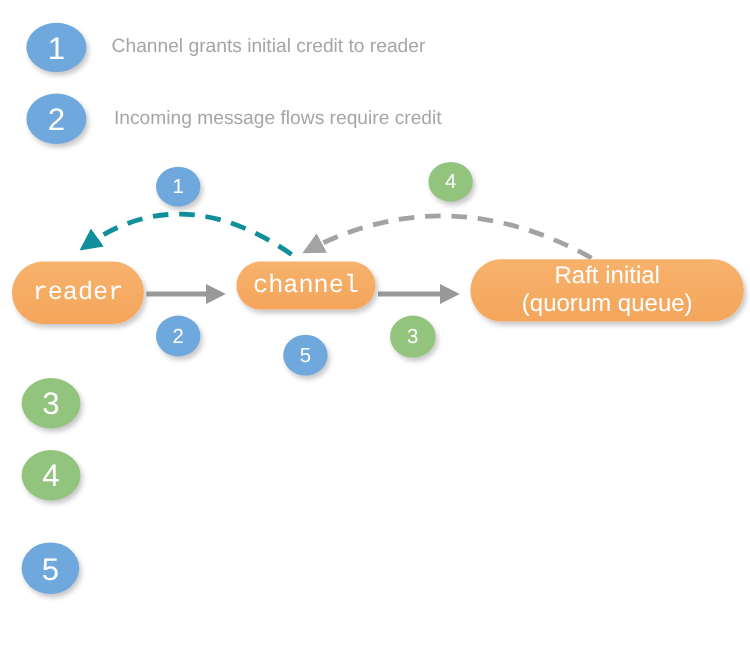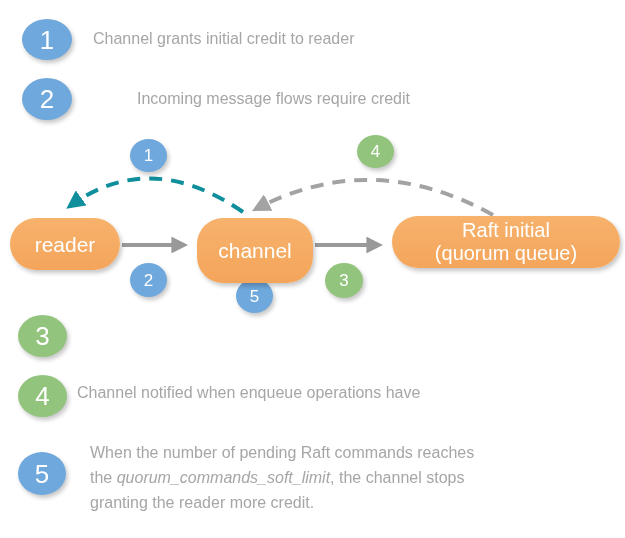--- a/index.html
+++ b/index.html
@@ -19,21 +19,21 @@
   .legend-text{
     position:absolute;color:#A6A6A6;font-size:16px;line-height:22px;white-space:nowrap;
   }
   .legend-text.lh25{line-height:25px;}
   .node{
     position:absolute;background:linear-gradient(#F7B26C,#F4A55B);
     border-radius:26px;color:#fff;text-align:center;
     display:flex;flex-direction:column;align-items:center;justify-content:center;
     box-shadow:2px 3px 4px rgba(0,0,0,0.22);
   }
-  .node .lbl{font-size:21px;line-height:23px;}
+  .node .lbl{font-size:21px;line-height:23px;font-family:Liberation Mono, monospace;}
   .node .lbl2{font-size:20px;line-height:23px;}
   #arrow-layer{position:absolute;left:0;top:0;}
   .it{font-style:italic;}
 </style>
 </head>
 <body>
 
 <div id="canvas">
 
   <svg id="arrow-layer" width="625" height="538" viewBox="0 0 625 538">
@@ -55,62 +55,56 @@
   </svg>
 
   <div class="ellipse blue" style="left:22px;top:19px;width:50px;height:41px;">
     <span class="legend-num">1</span>
   </div>
   <div class="legend-text" style="left:93px;top:28px;">Channel grants initial credit to reader</div>
 
   <div class="ellipse blue" style="left:22px;top:78px;width:50px;height:42px;">
     <span class="legend-num">2</span>
   </div>
-  <div class="legend-text" style="left:95px;top:88px;margin-left:42px;">Incoming message flows require credit</div>
+  <div class="legend-text" style="left:95px;top:88px;">Incoming message flows require credit</div>
 
   <div class="ellipse blue" style="left:130px;top:139px;width:37px;height:33px;">
     <span class="badge-num">1</span>
   </div>
   <div class="ellipse green" style="left:357px;top:135px;width:37px;height:33px;">
     <span class="badge-num">4</span>
   </div>
   <div class="ellipse blue" style="left:130px;top:263px;width:37px;height:34px;">
     <span class="badge-num">2</span>
   </div>
   <div class="ellipse blue" style="left:236px;top:279px;width:37px;height:34px;">
     <span class="badge-num">5</span>
   </div>
   <div class="ellipse green" style="left:325px;top:263px;width:38px;height:35px;">
     <span class="badge-num">3</span>
   </div>
 
   <div class="node" style="left:10px;top:218px;width:110px;height:52px;">
     <span class="lbl">reader</span>
   </div>
-  <div class="node" style="left:197px;top:218px;width:116px;height:65px;">
+  <div class="node" style="left:197px;top:218px;width:116px;height:40px;">
     <span class="lbl">channel</span>
   </div>
   <div class="node" style="left:392px;top:216px;width:228px;height:52px;">
     <span class="lbl2">Raft initial</span>
     <span class="lbl2">(quorum queue)</span>
   </div>
 
   <div class="ellipse green" style="left:18px;top:315px;width:49px;height:42px;">
     <span class="legend-num">3</span>
   </div>
 
   <div class="ellipse green" style="left:18px;top:375px;width:49px;height:42px;">
     <span class="legend-num">4</span>
   </div>
   <div class="legend-text" style="left:77px;top:382px;">
-    <div>Channel notified when enqueue operations have</div>
   </div>
 
   <div class="ellipse blue" style="left:18px;top:452px;width:48px;height:43px;">
     <span class="legend-num">5</span>
   </div>
-  <div class="legend-text lh25" style="left:90px;top:440px;">
-    <div>When the number of pending Raft commands reaches</div>
-    <div><span>the </span><span class="it">quorum_commands_soft_limit</span><span>, the channel stops</span></div>
-    <div>granting the reader more credit.</div>
-  </div>
 
 </div>
 
 </body></html>

